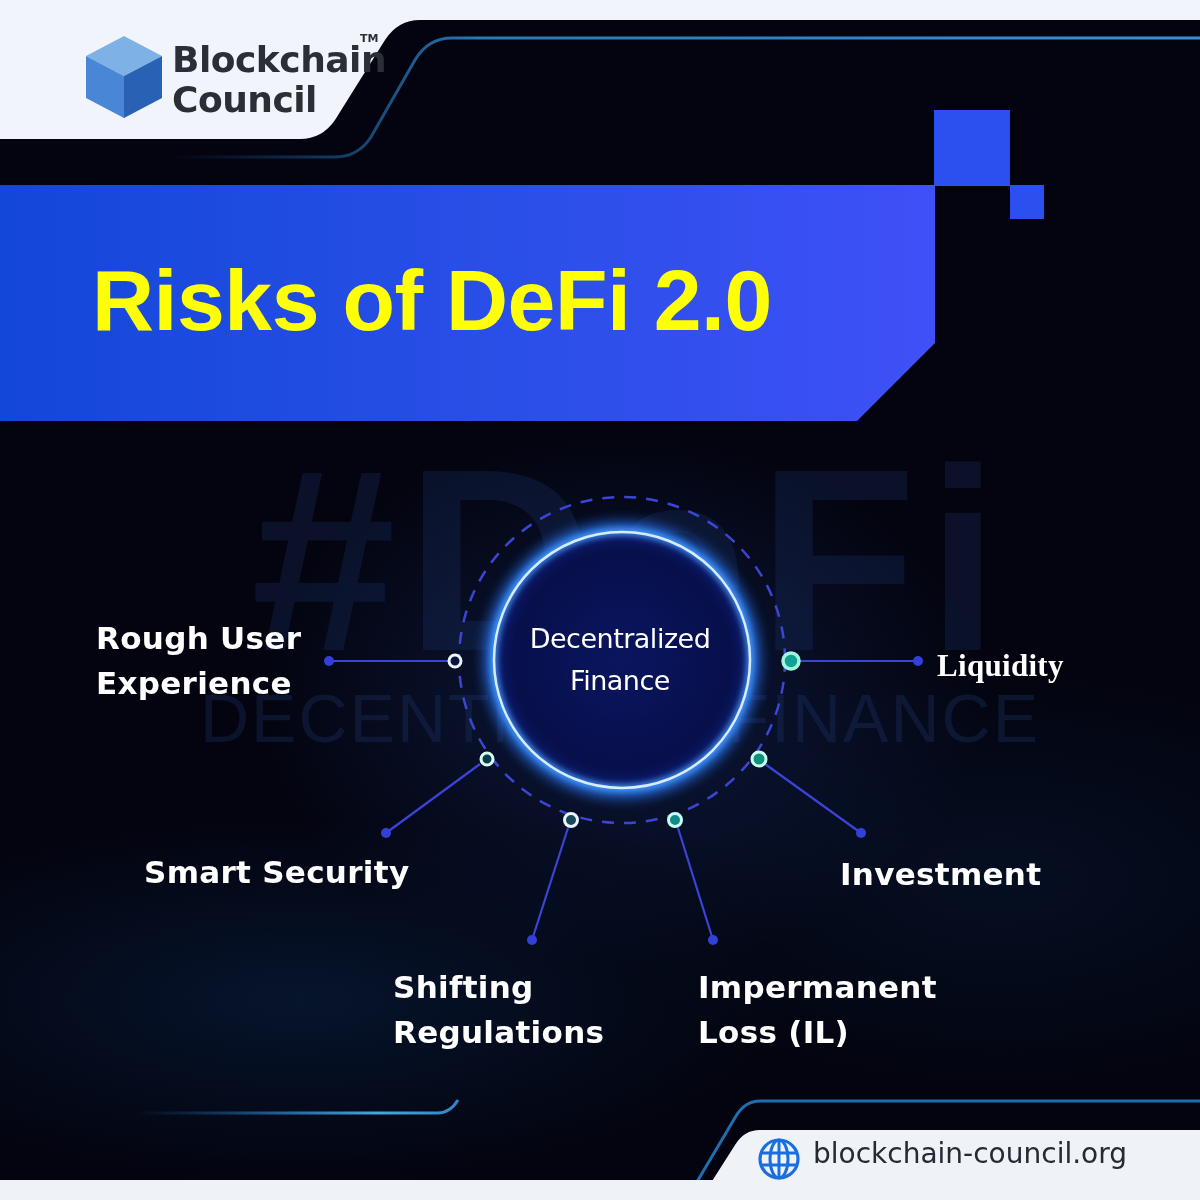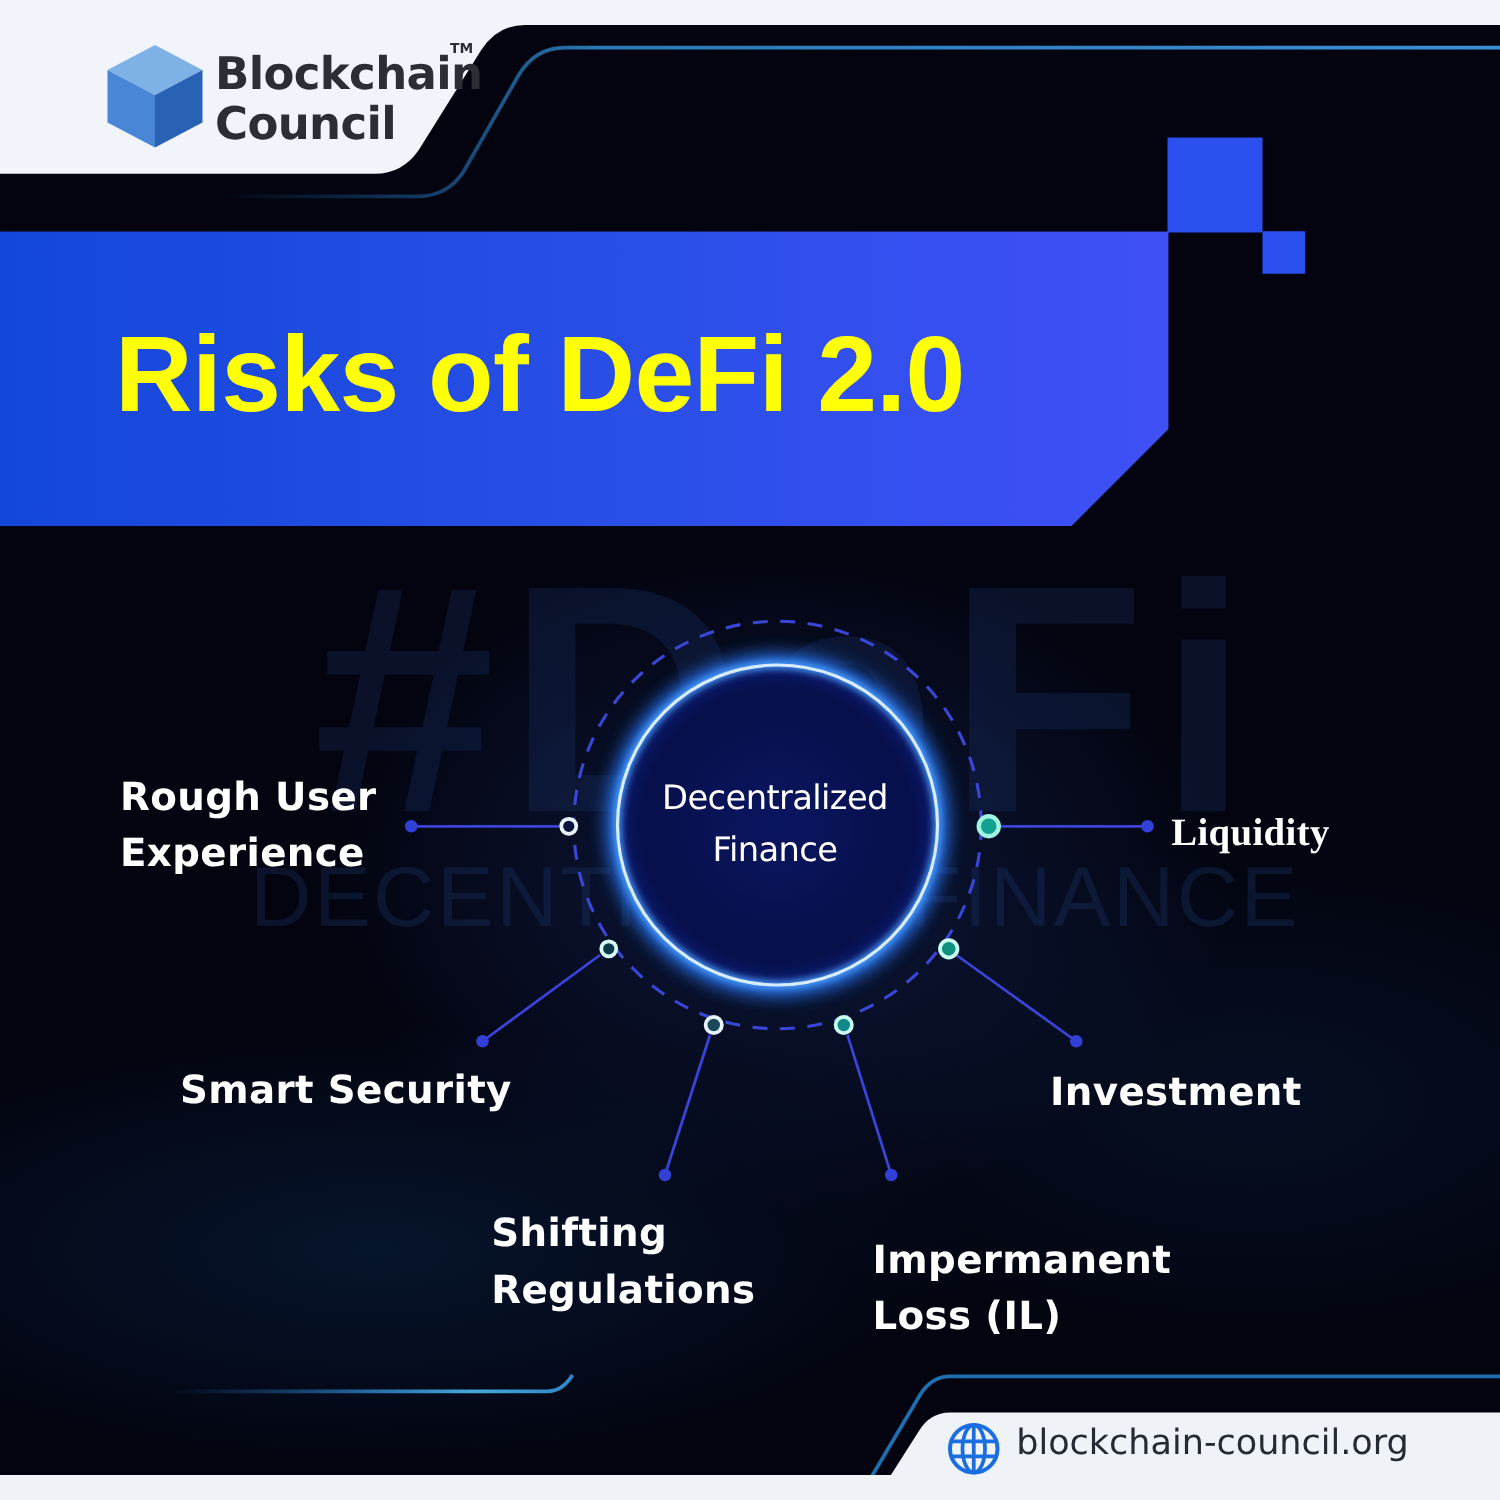--- a/index.html
+++ b/index.html
@@ -66,21 +66,21 @@
 
   .label {
     position: absolute; color: #ffffff; font-family: "DejaVu Sans", sans-serif;
     font-weight: bold; font-size: 31px; line-height: 45px; white-space: nowrap; letter-spacing: 0.3px;
   }
   .lbl-rough  { left: 74px;  top: 616px; margin-left: 22px; }
   .lbl-liq    { left: 937px; top: 643px; font-family: Liberation Serif, serif; }
   .lbl-smart  { left: 144px; top: 850px; }
   .lbl-invest { left: 840px; top: 852px; }
   .lbl-shift  { left: 393px; top: 965px; }
-  .lbl-imp    { left: 698px; top: 965px; margin-top: 21px; }
+  .lbl-imp    { left: 698px; top: 965px; }
 
   .url-row { position: absolute; left: 757px; top: 1137px; display: flex; align-items: flex-start; }
   .url-text {
     margin-left: 12px; font-family: "DejaVu Sans", sans-serif; font-size: 28px;
     color: #262a33; letter-spacing: 0px;
   }
 </style>
 </head>
 <body>
 

